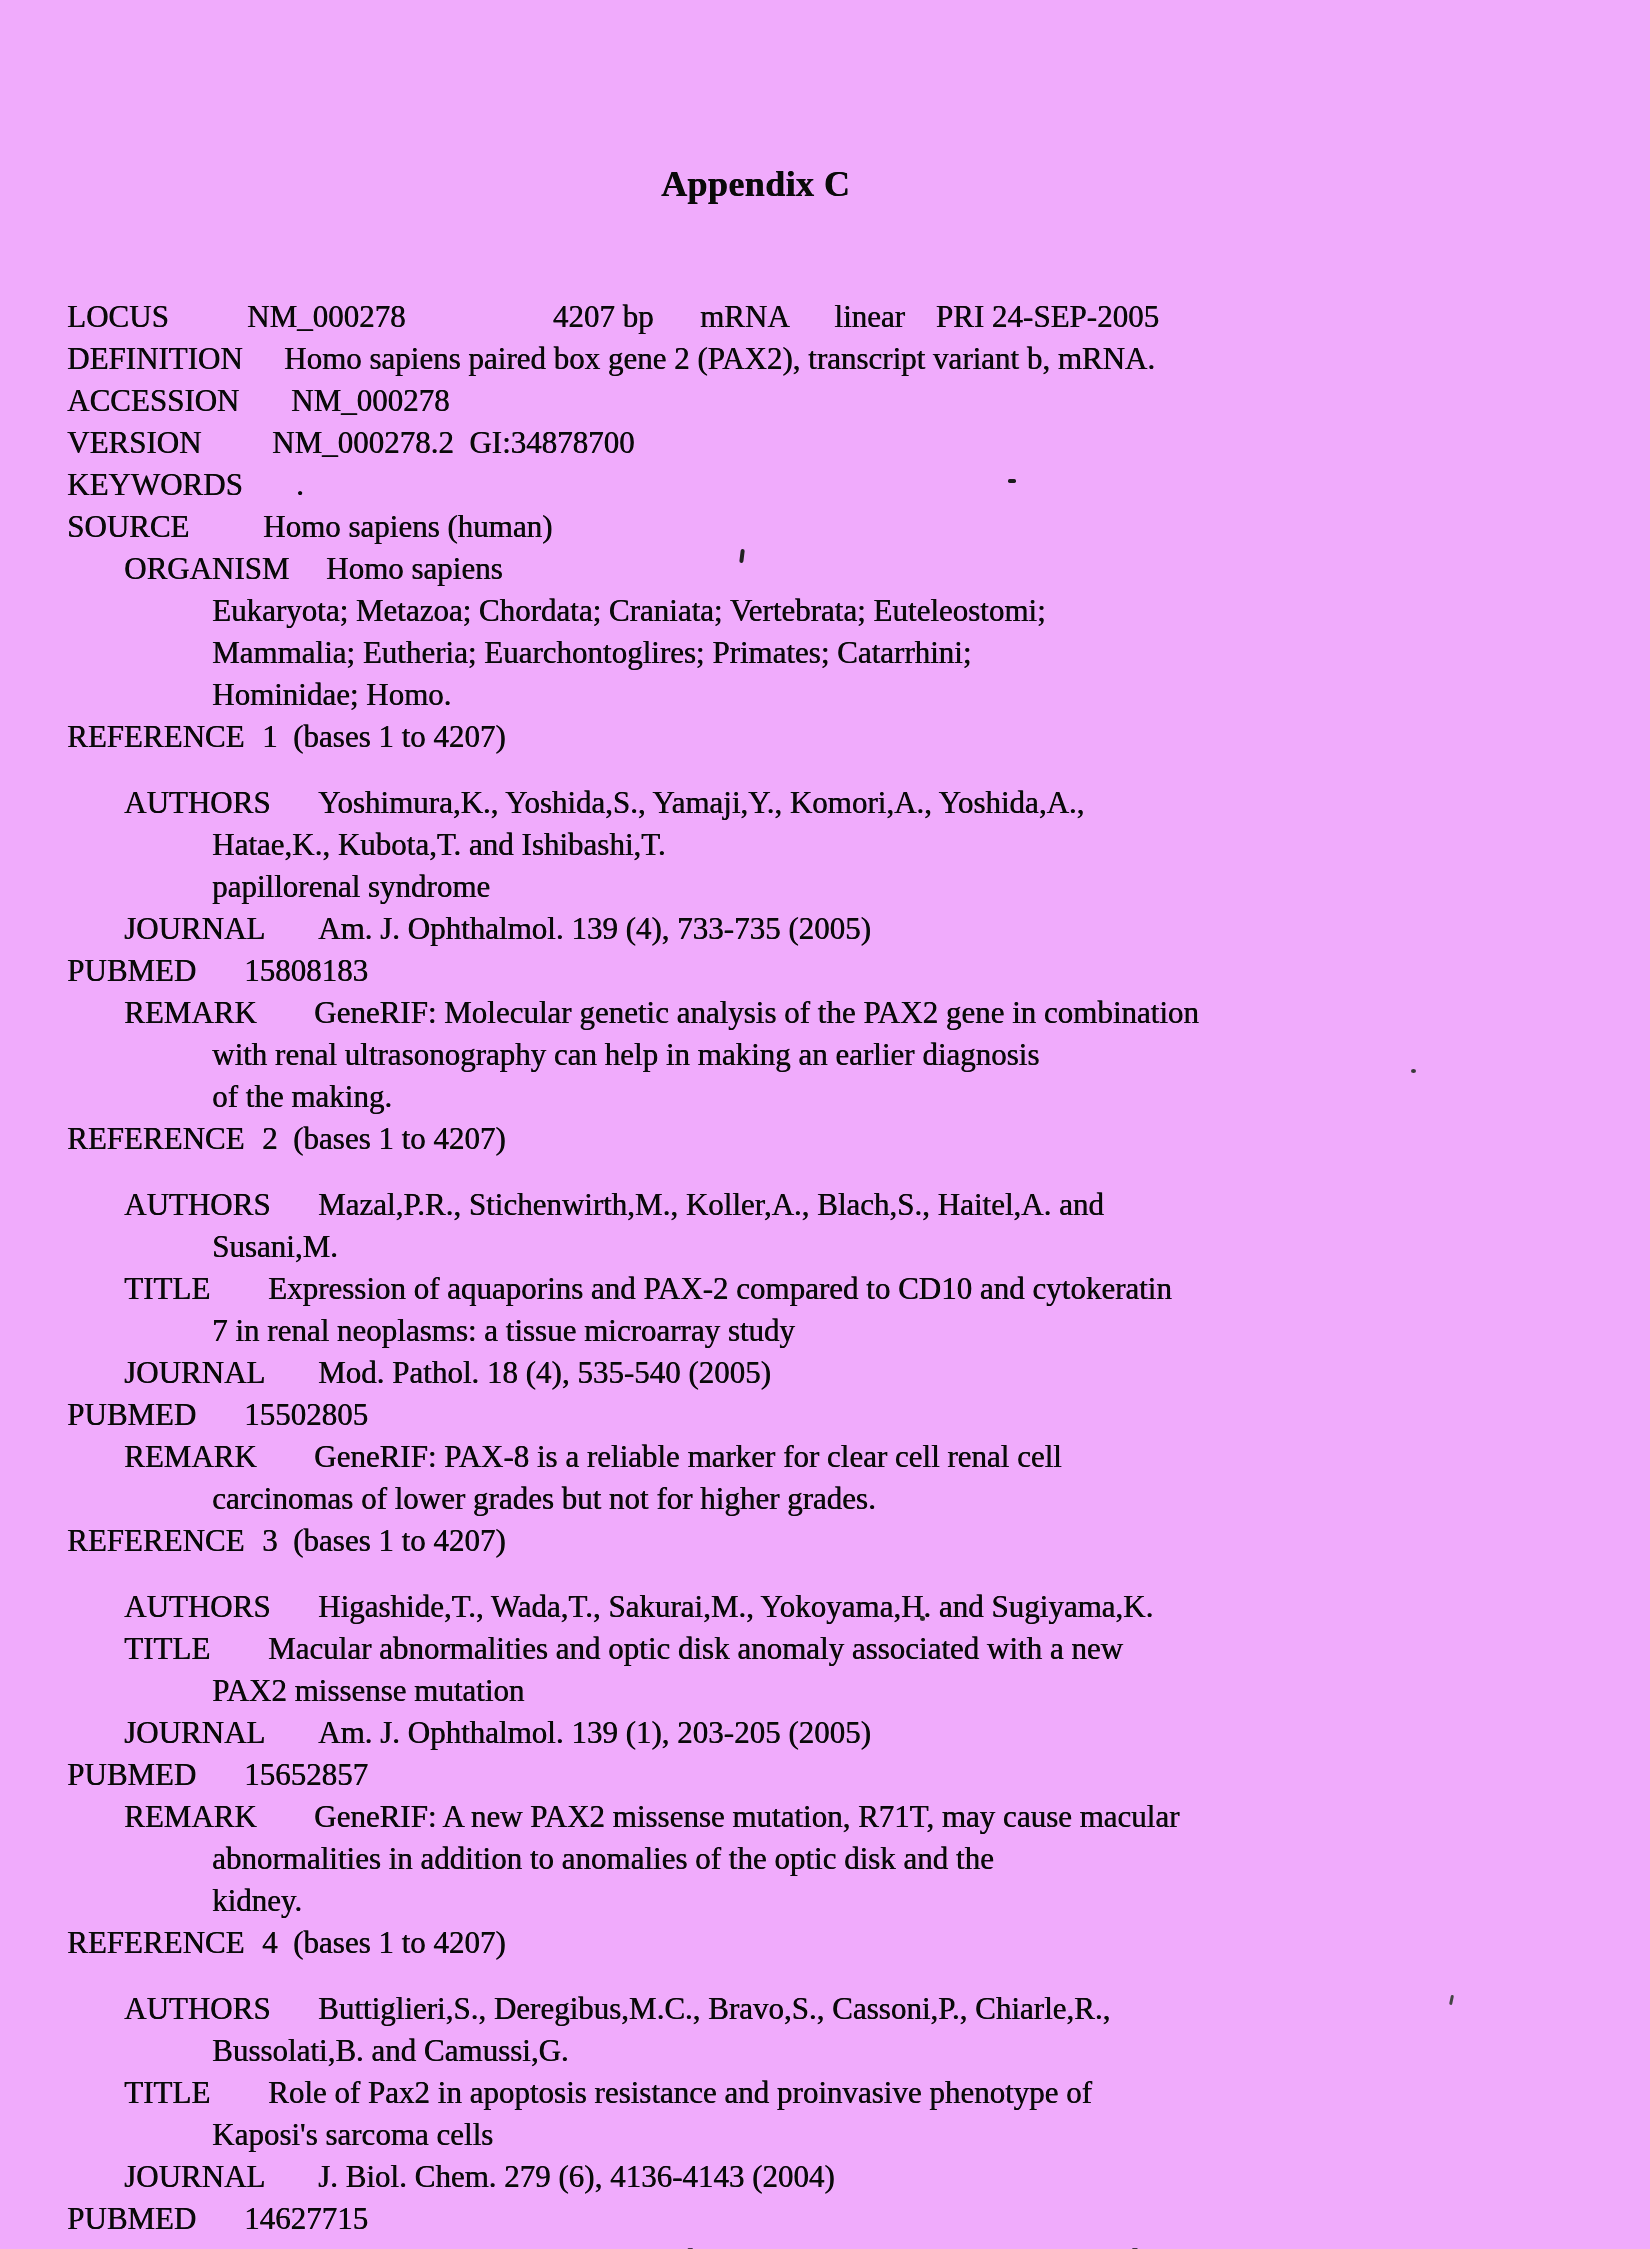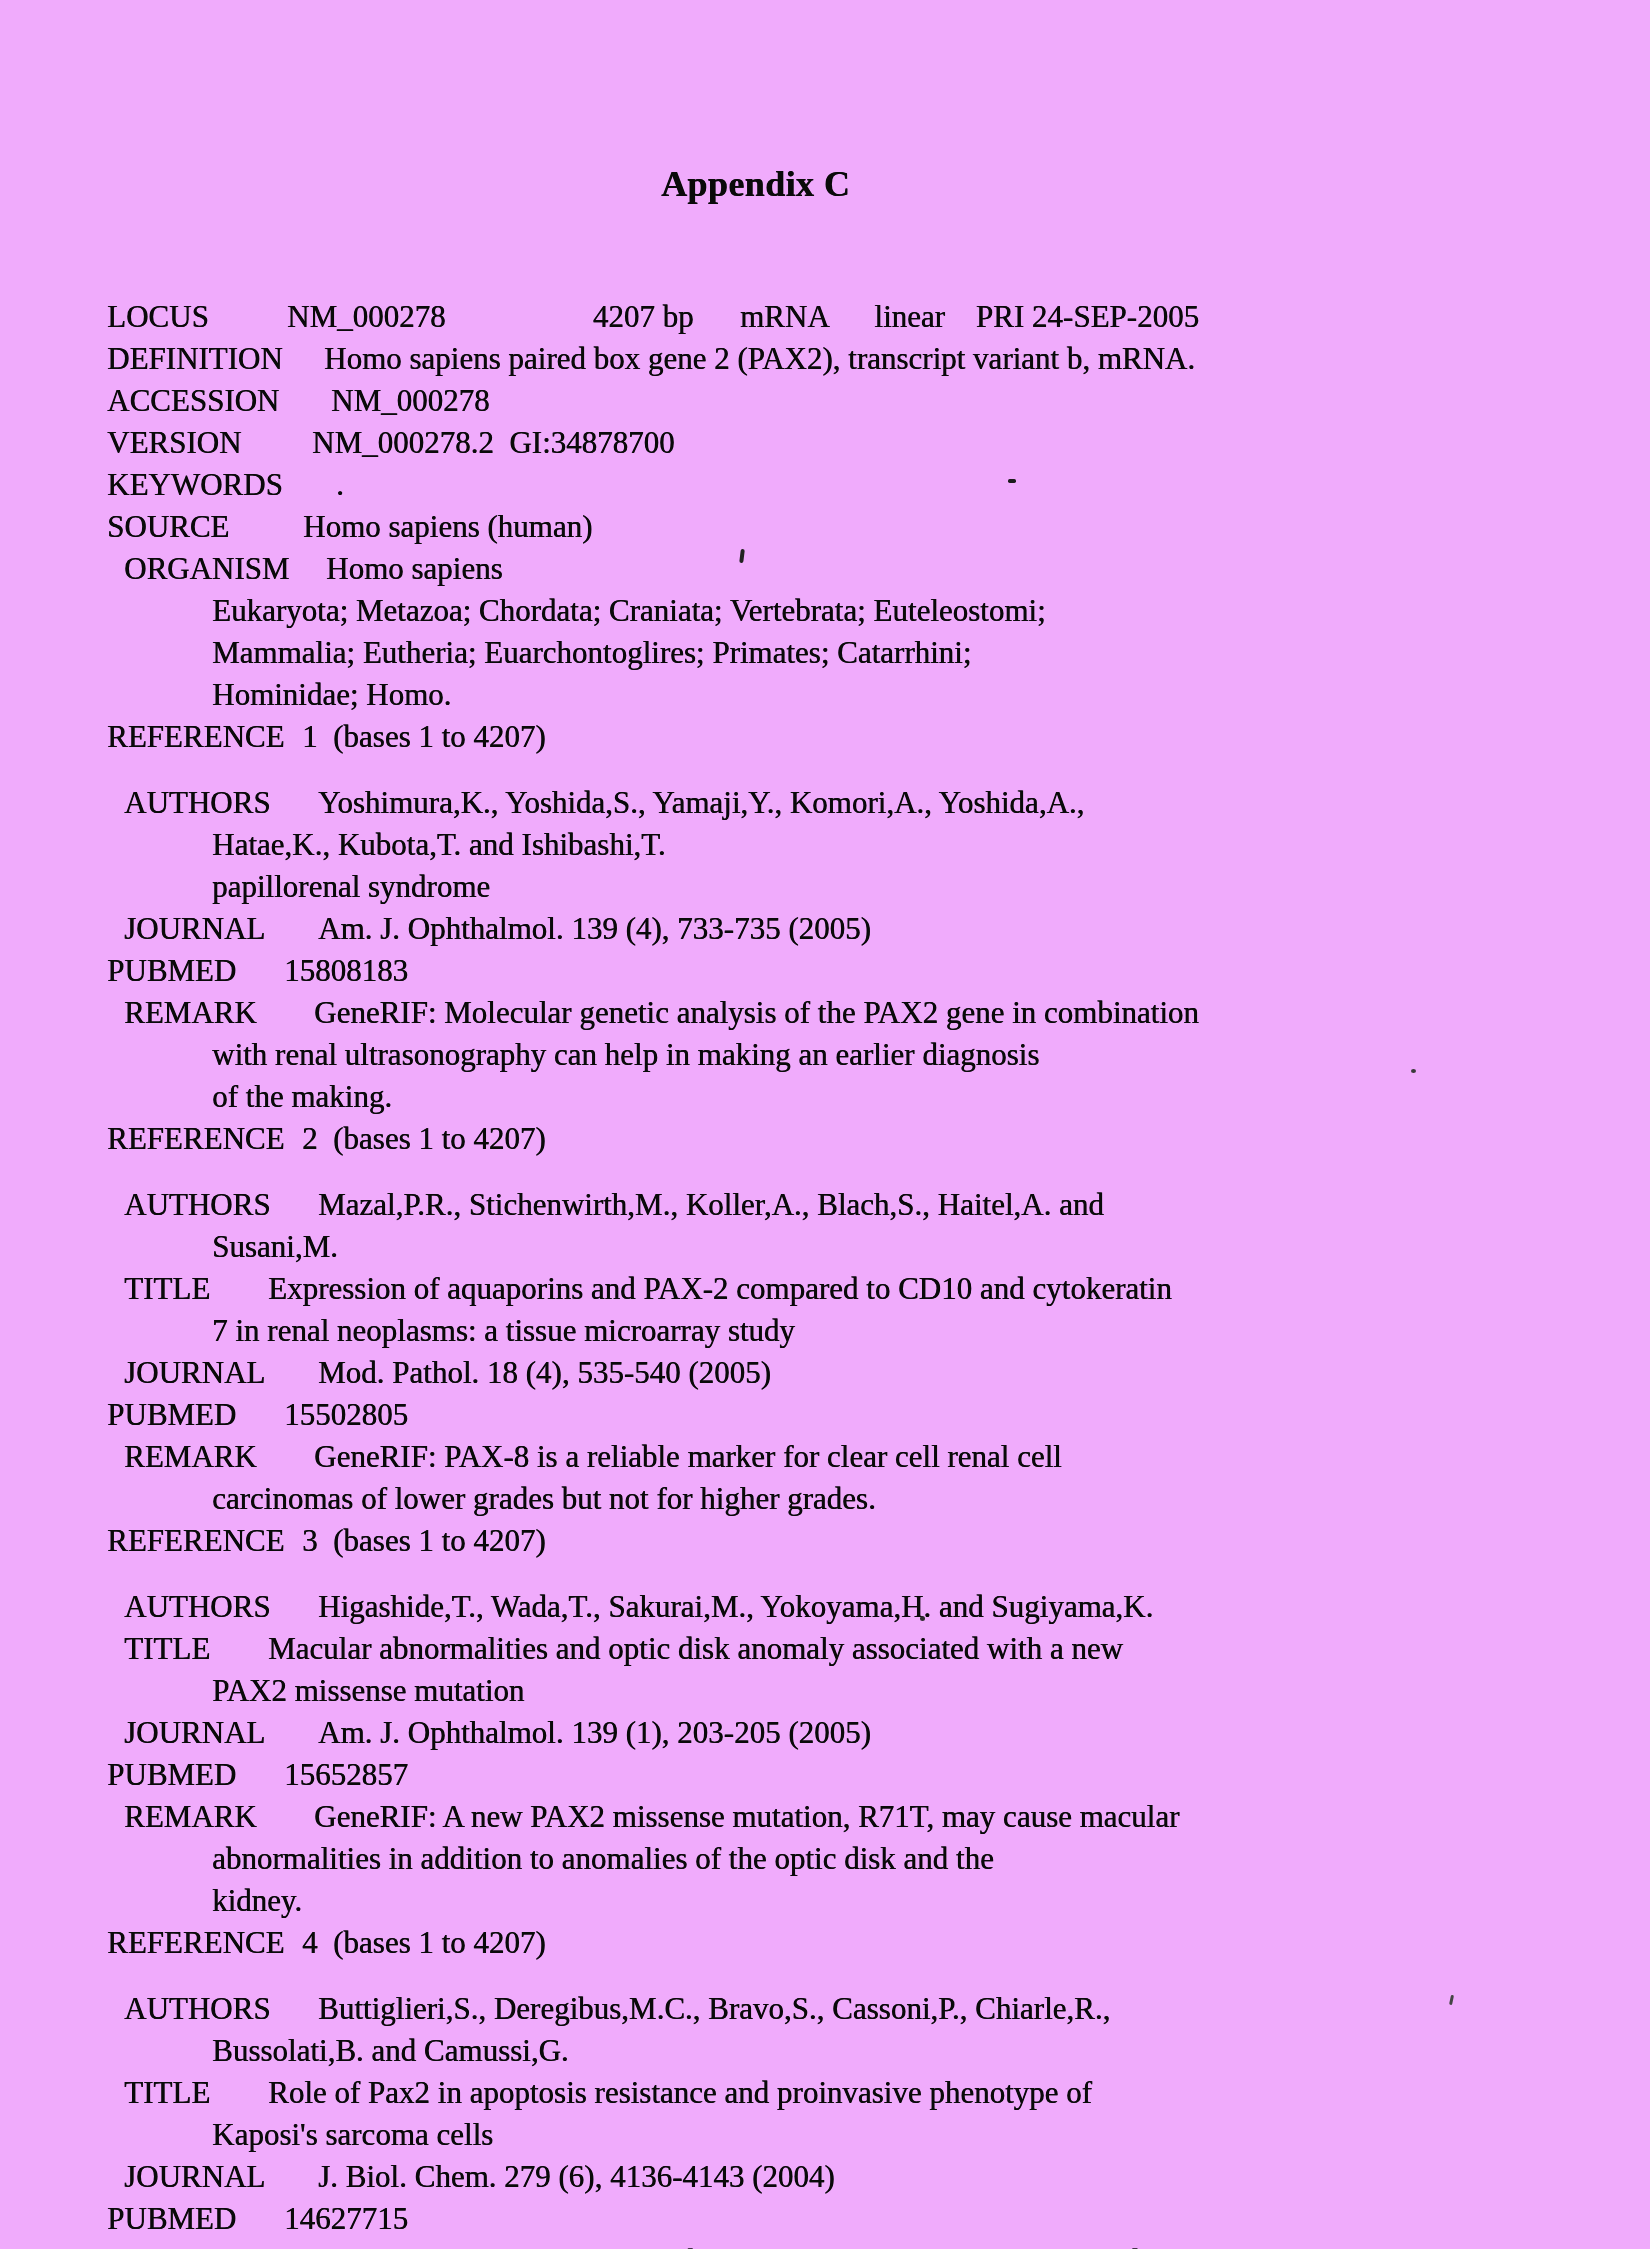--- a/index.html
+++ b/index.html
@@ -26,21 +26,21 @@
   .record {
     position: absolute;
     top: 296px;
     left: 0;
     width: 1650px;
   }
   .line {
     font-size: 31px;
     line-height: 42px;
     white-space: pre;
-    padding-left: 107px;
+    padding-left: 67px;
     text-shadow: 0.5px 0 0 currentColor;
   }
   .f-organism, .f-authors, .f-title, .f-journal, .f-remark { padding-left: 124px; }
   .f-pubmed { }
   .cont { padding-left: 212px; }
   .lbl { display: inline-block; }
   .f-locus      .lbl { width: 180px; }
   .f-definition .lbl { width: 217px; }
   .f-accession  .lbl { width: 224px; }
   .f-version    .lbl { width: 205px; }

